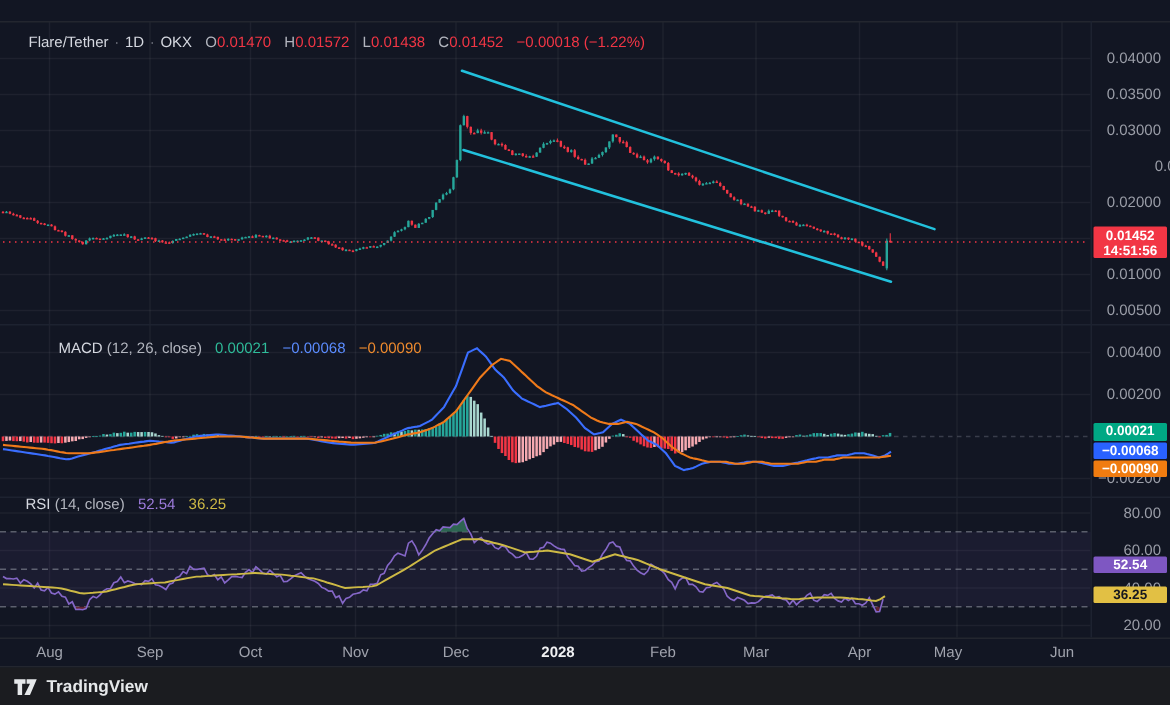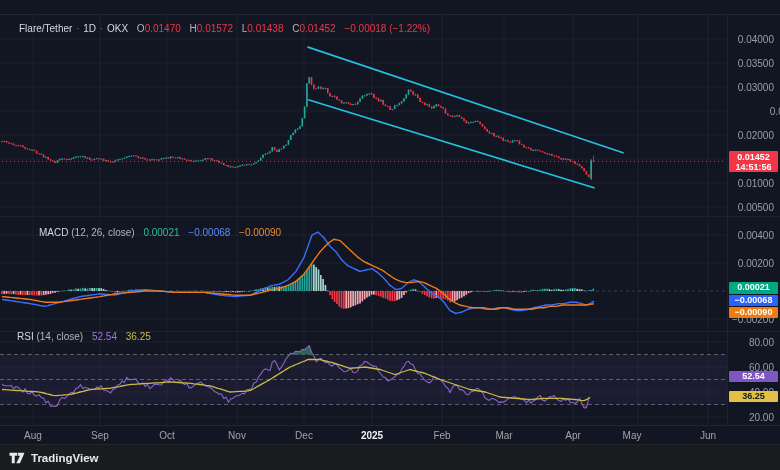--- a/index.html
+++ b/index.html
@@ -904,21 +904,21 @@
       <div class="axis-label" style="top: 313.5px;">−0.00200</div>
       <div class="axis-label" style="top: 336.5px;">80.00</div>
       <div class="axis-label" style="top: 361.5px;">60.00</div>
       <div class="axis-label" style="top: 386.5px;">40.00</div>
       <div class="axis-label" style="top: 411.5px;">20.00</div>
       <div class="month" style="top: 430px; left: 33px;">Aug</div>
       <div class="month" style="top: 430px; left: 100px;">Sep</div>
       <div class="month" style="top: 430px; left: 167px;">Oct</div>
       <div class="month" style="top: 430px; left: 237px;">Nov</div>
       <div class="month" style="top: 430px; left: 304px;">Dec</div>
-      <div class="month strong" style="top: 430px; left: 372px;">2025</div>
+      <div class="month strong" style="top: 430px; left: 372px;">2028</div>
       <div class="month" style="top: 430px; left: 442px;">Feb</div>
       <div class="month" style="top: 430px; left: 504px;">Mar</div>
       <div class="month" style="top: 430px; left: 573px;">Apr</div>
       <div class="month" style="top: 430px; left: 632px;">May</div>
       <div class="month" style="top: 430px; left: 708px;">Jun</div>
       <div class="badge" style="background: rgb(0, 168, 132); color: rgb(255, 255, 255); top: 282.31px; height: 11.5px;">0.00021</div>
       <div class="badge" style="background: rgb(41, 98, 255); color: rgb(255, 255, 255); top: 294.77px; height: 11.5px;">−0.00068</div>
       <div class="badge" style="background: rgb(240, 124, 16); color: rgb(255, 255, 255); top: 306.77px; height: 11.5px;">−0.00090</div>
       <div class="badge" style="background: rgb(126, 87, 194); color: rgb(255, 255, 255); top: 370.575px; height: 11.5px;">52.54</div>
       <div class="badge" style="background: rgb(226, 192, 68); color: rgb(22, 24, 31); top: 390.938px; height: 11.5px;">36.25</div>

